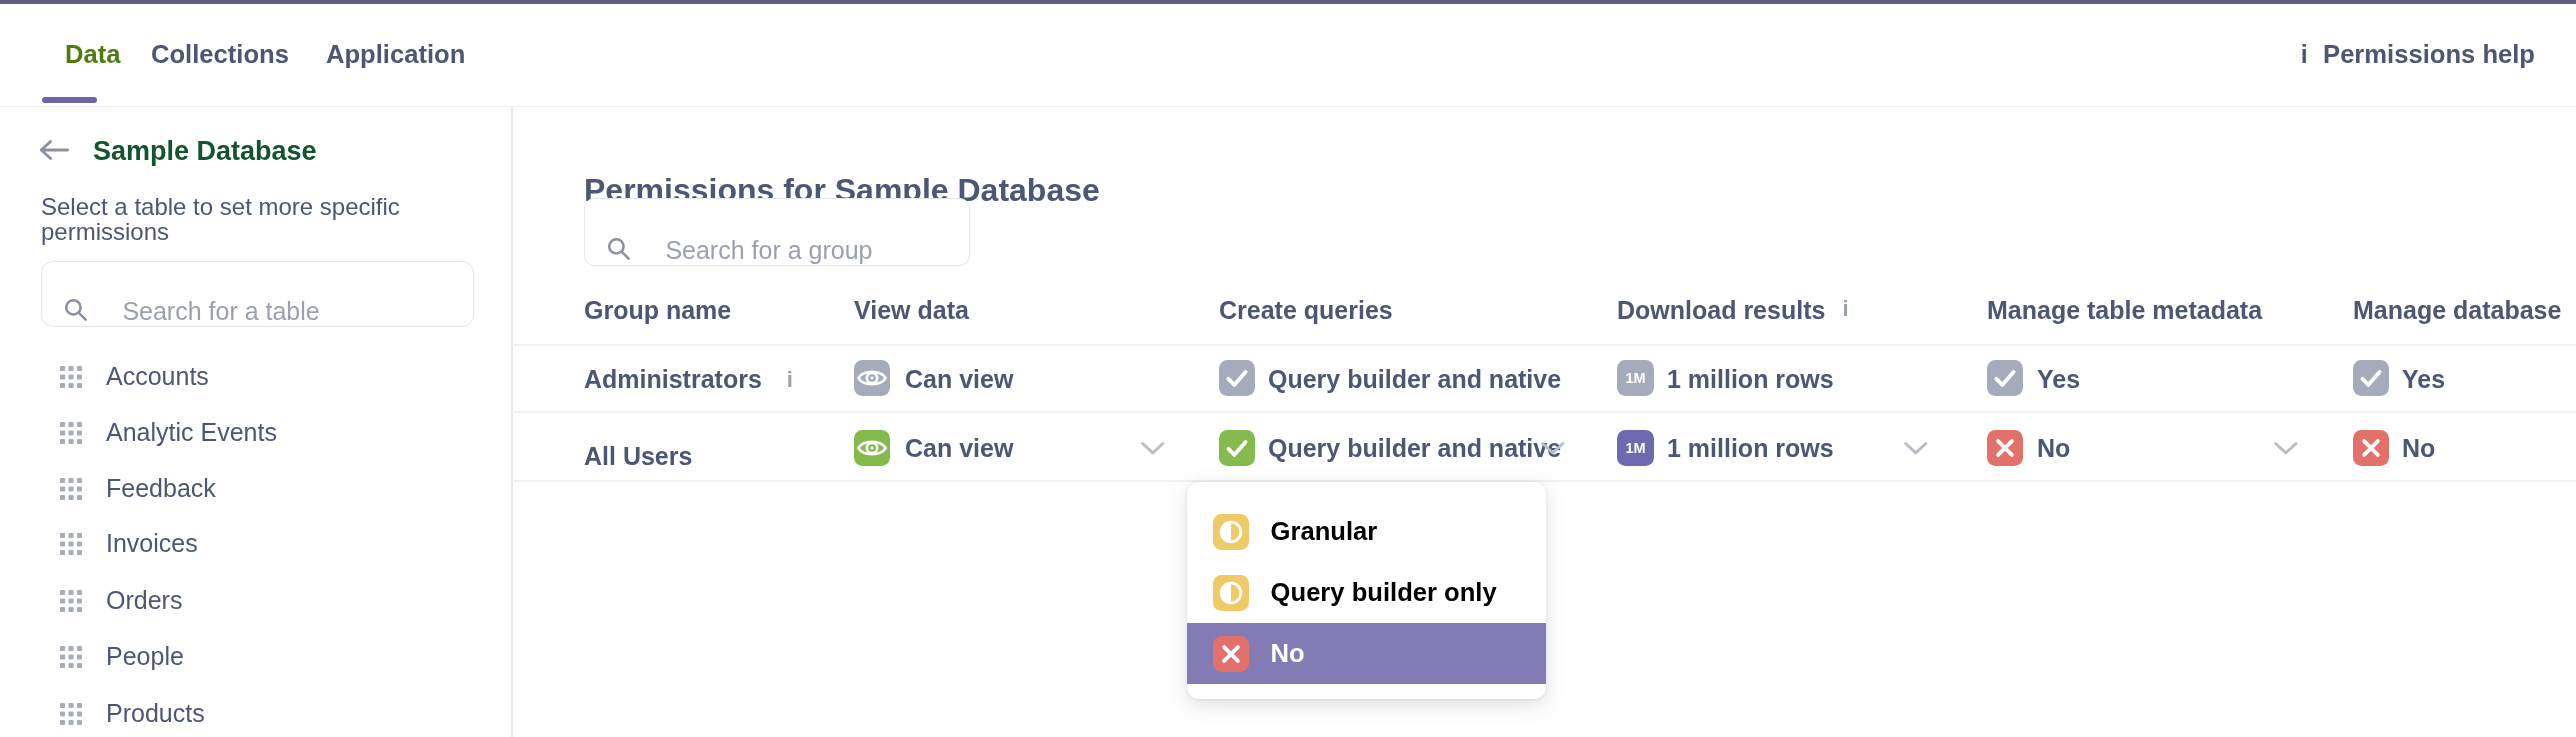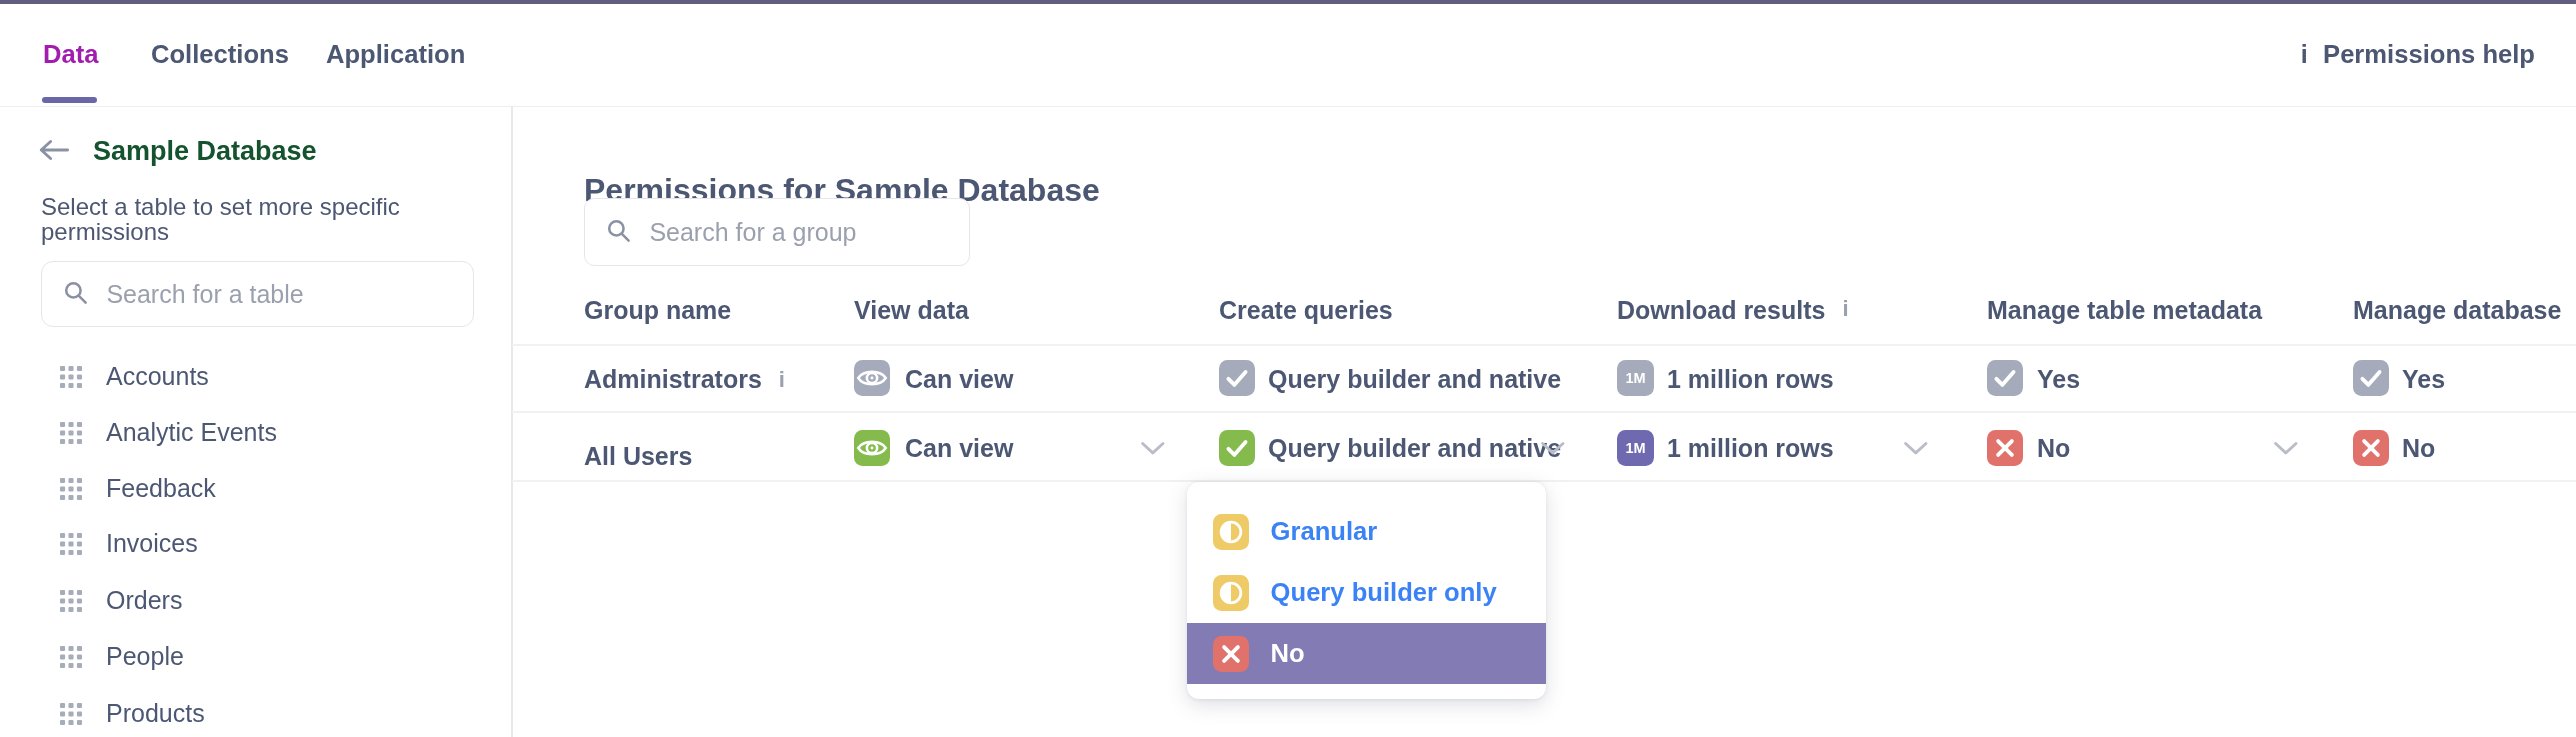--- a/index.html
+++ b/index.html
@@ -7,33 +7,33 @@
     font-family:"Liberation Sans","DejaVu Sans",sans-serif; color:#4C5773; }
   .abs { position:absolute; }
 
   
   #topbar { left:0; top:0; width:2576px; height:4.3px; background:#615D81; }
 
   
   #header { left:0; top:4.3px; width:2576px; height:103px; background:#fff; border-bottom:1.7px solid #EDEEF0; }
   .tab { position:absolute; top:0; height:101px; display:flex; align-items:center;
          font-size:25.6px; font-weight:700; color:#4C5773; cursor:pointer; }
-  .tab.active { color:#a21caf; }
+  .tab.active { color:#4d7c0f;margin-left:22px; }
   #tab-underline { left:42px; top:93px; width:55px; height:6px; border-radius:3.4px; background:#6A66A8; }
   #perm-help { position:absolute; right:41px; top:0; height:101px; display:flex; align-items:center; gap:15.3px;
                font-size:25.6px; font-weight:700; color:#4C5773; cursor:pointer; }
   .info-i { font-weight:700; color:#4C5773; font-size:25px; }
   .info-i.muted { color:#9AA0AE; font-size:22px; }
 
   
   #sidebar-divider { left:511px; top:107px; width:1.7px; height:630px; background:#E7E8EB; }
   #back-row { left:37px; top:136px; display:flex; align-items:center; gap:22px; cursor:pointer; }
   #back-row .db-title { font-size:27px; font-weight:700; color:#14532d; }
   #sidebar-desc { left:41px; top:194px; width:368px; font-size:24px; line-height:25px; color:#4C5773; }
-  .searchbox { position:absolute; display:flex; align-items:center; gap:17px; padding-left:20.4px;
+  .searchbox { position:absolute; display:flex; align-items:flex-end; gap:33px; padding-left:20.4px;
                border:1.7px solid #E4E6E9; border-radius:12px; background:#fff; }
   .searchbox input { border:none; outline:none; font-family:inherit; font-size:25px; color:#4C5773; flex:1; background:transparent; }
   .searchbox input::placeholder { color:#9AA0AE; }
   #table-search { left:41px; top:261px; width:433px; height:66px; }
   #group-search { left:584px; top:198px; width:386px; height:68px; border-radius:10.2px; }
 
   .side-item { position:absolute; left:41px; width:443px; height:55px; display:flex; align-items:center; gap:24px;
                padding-left:19px; font-size:25px; color:#4C5773; cursor:pointer; border-radius:8.5px; }
 
   
@@ -48,21 +48,21 @@
   .tone-purple { background:#6F6AB0; }
   .tone-red    { background:#E0716B; }
   .tone-yellow { background:#EFCB67; }
   .cell-label { position:absolute; font-size:25px; font-weight:700; color:#4C5773; cursor:pointer; white-space:nowrap; }
   .chev { position:absolute; cursor:pointer; }
 
   
   #dropdown { left:1187px; top:482px; width:359px; border-radius:12px; background:#fff; overflow:hidden;
               padding:19px 0 15.3px 0; box-shadow:0 5.1px 20.4px rgba(77,83,106,0.18), 0 0.9px 3.4px rgba(77,83,106,0.10); }
   .menu-item { height:61px; display:flex; align-items:center; gap:22px; padding-left:25.6px;
-               font-size:25.6px; font-weight:700; color:#3b82f6; cursor:pointer; }
+               font-size:25.6px; font-weight:700; color:#000000; cursor:pointer; }
   .menu-item .mi-badge { width:36px; height:36px; border-radius:8.5px; display:flex; align-items:center; justify-content:center; }
   .menu-item.selected { background:#837BB3; color:#FFFFFF; }
 </style>
 </head>
 <body>
 
 <div id="topbar" class="abs"></div>
 
 <div id="header" class="abs">
   <div class="tab active" style="left:43px">Data</div>
@@ -230,21 +230,21 @@
   <span>Download results</span>
   <span class="info-i muted">i</span>
 </div>
 <div class="colhead" style="left:1987px">Manage table metadata</div>
 <div class="colhead" style="left:2353px">Manage database</div>
 
 <div class="hline" style="top:344px"></div>
 <div class="hline" style="top:411px"></div>
 <div class="hline" style="top:480px"></div>
 
-<div class="cell-label" style="left:584px; top:365px; display:flex; gap:17px; align-items:center;">
+<div class="cell-label" style="left:584px; top:365px; display:flex; gap:25px; align-items:center;">
   <span>Administrators</span>
   <span class="info-i muted">i</span>
 </div>
 
 <div class="badge tone-gray abs" style="left:854px; top:360px;">
   <svg width="36" height="36" viewBox="0 0 42 42">
       <path d="M5 21 C11 11.5 31 11.5 37 21 C31 30.5 11 30.5 5 21 Z" fill="none" stroke="#fff" stroke-width="3"></path>
       <circle cx="21" cy="21" r="6" fill="none" stroke="#fff" stroke-width="3"></circle>
       <circle cx="21" cy="21" r="1.7" fill="#fff"></circle>
     </svg>

